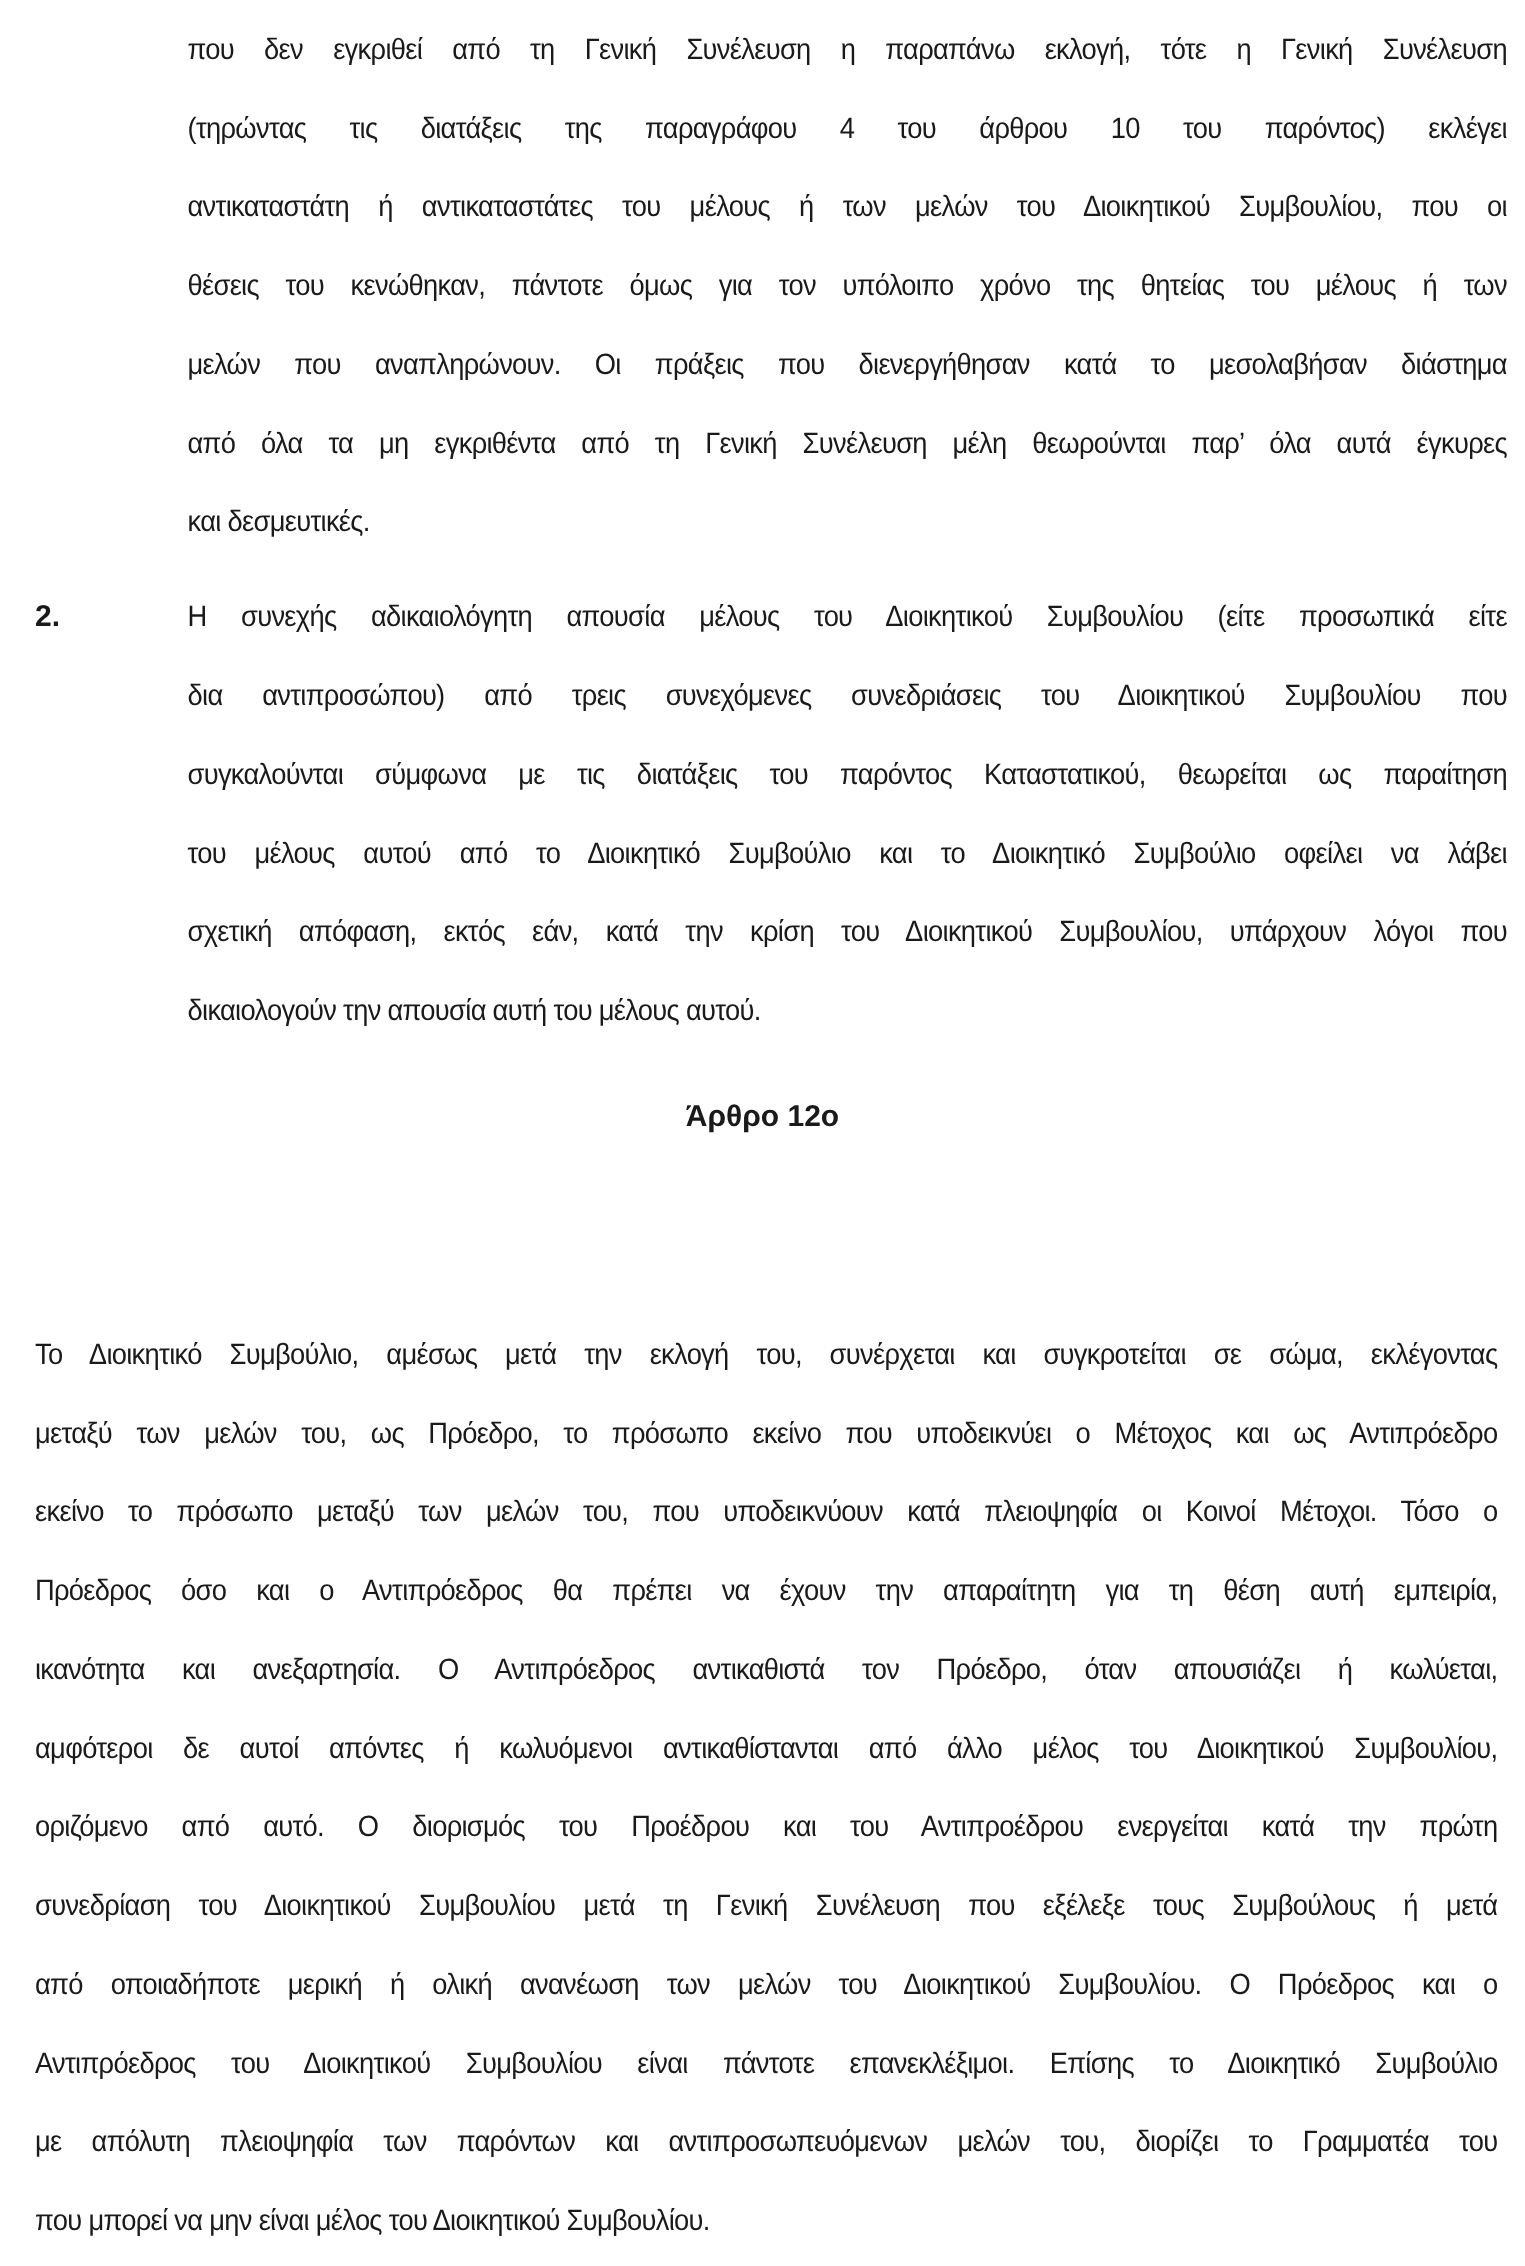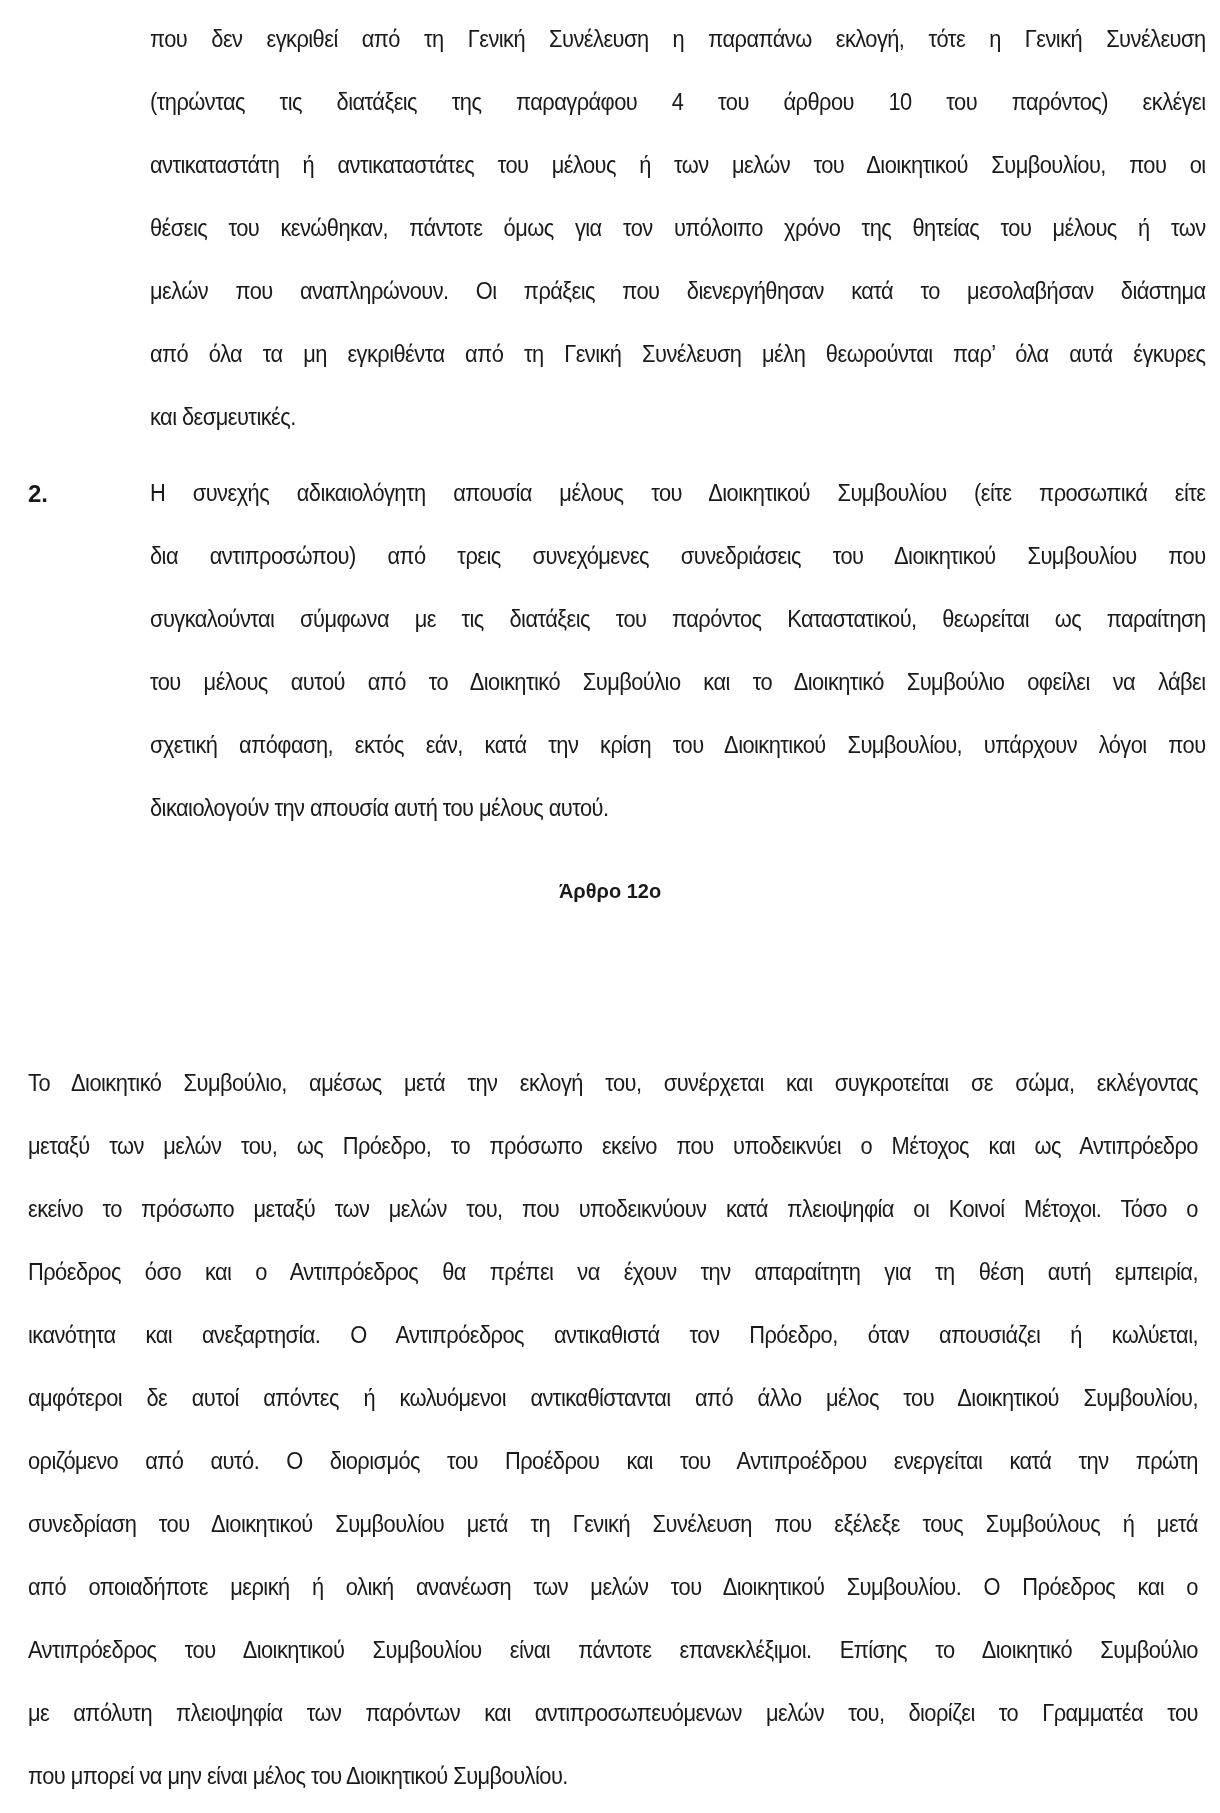--- a/index.html
+++ b/index.html
@@ -9,21 +9,21 @@
   .block { position:absolute; }
   .line { display:block; height:63px; line-height:63px; font-size:23.5px;
           text-align:justify; text-align-last:justify; white-space:nowrap;
           letter-spacing:-0.6px; transform:scaleX(0.93); transform-origin:left center; }
   .line.last { text-align-last:left; }
   .indent { left:150px; width:1135px; }
   .full { left:28px; width:1258px; }
   .num { position:absolute; left:28px; top:462px; height:63px; line-height:63px;
          font-size:24px; font-weight:bold; }
   .heading { position:absolute; left:0; width:1220px; text-align:center;
-             font-weight:bold; font-size:20px; }
+             font-weight:bold; font-size:24px; }
 </style>
 </head>
 <body>
 
 <div class="page">
 
   <div class="block indent" style="top:8px;">
     <span class="line">που δεν εγκριθεί από τη Γενική Συνέλευση η παραπάνω εκλογή, τότε η Γενική Συνέλευση</span>
     <span class="line">(τηρώντας τις διατάξεις της παραγράφου 4 του άρθρου 10 του παρόντος) εκλέγει</span>
     <span class="line">αντικαταστάτη ή αντικαταστάτες του μέλους ή των μελών του Διοικητικού Συμβουλίου, που οι</span>

